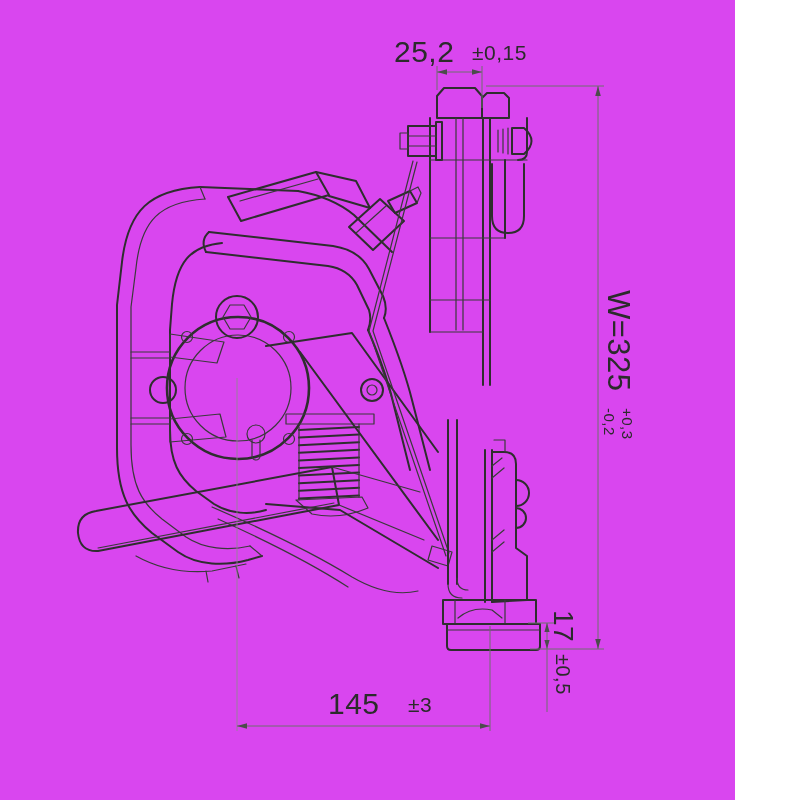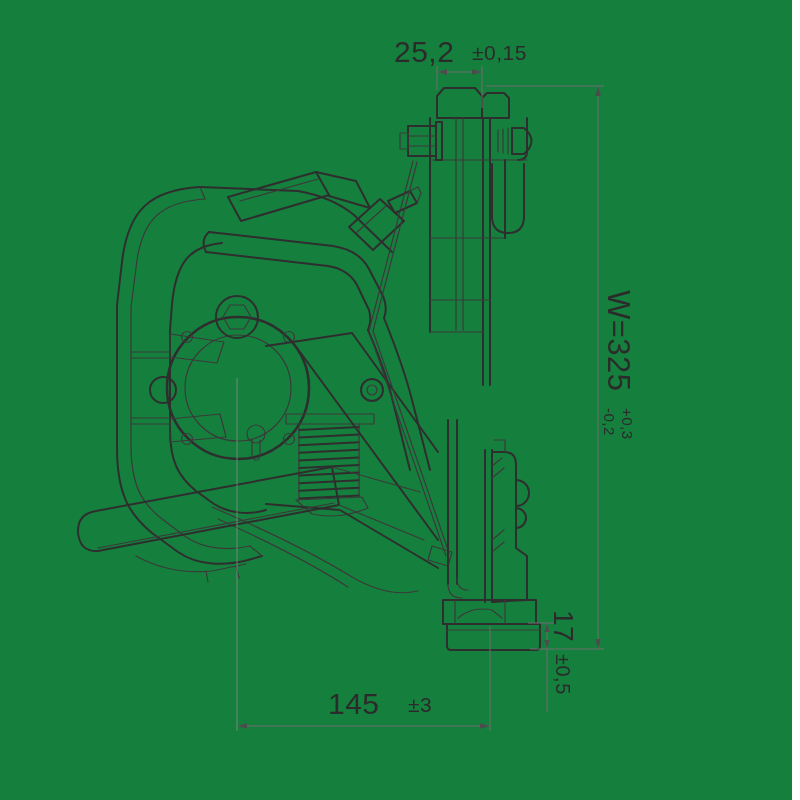--- a/index.html
+++ b/index.html
@@ -1,17 +1,17 @@
 <!DOCTYPE html>
 <html><head>
 <meta charset="utf-8">
 <style>
   html,body{margin:0;padding:0;background:#fff;}
-  #stage{position:relative;width:792px;height:800px;background:#15803d;overflow:hidden;
-         font-family:"Liberation Sans",sans-serif;}
+  #stage{position:relative;width:720px;height:800px;background:#d946ef;overflow:hidden;
+         font-family:"Liberation Sans",sans-serif;padding-left:15px;}
   svg{position:absolute;left:0;top:0;}
   .part{fill:none;stroke:#2e2e2e;stroke-width:2;stroke-linecap:round;stroke-linejoin:round;}
   .part-thin{fill:none;stroke:#3a3a3a;stroke-width:1.2;stroke-linecap:round;stroke-linejoin:round;}
   .part-thick{fill:none;stroke:#2e2e2e;stroke-width:2.6;stroke-linecap:round;stroke-linejoin:round;}
   .dim{fill:none;stroke:#6e6e6e;stroke-width:1;}
   .dim-arrow{fill:#4c4c4c;stroke:none;}
   .centerline{fill:none;stroke:#8a8a8a;stroke-width:0.8;}
   text{fill:#2b2b2b;letter-spacing:0.5px;}
   .t-big{font-size:30px;}
   .t-med{font-size:21px;}

